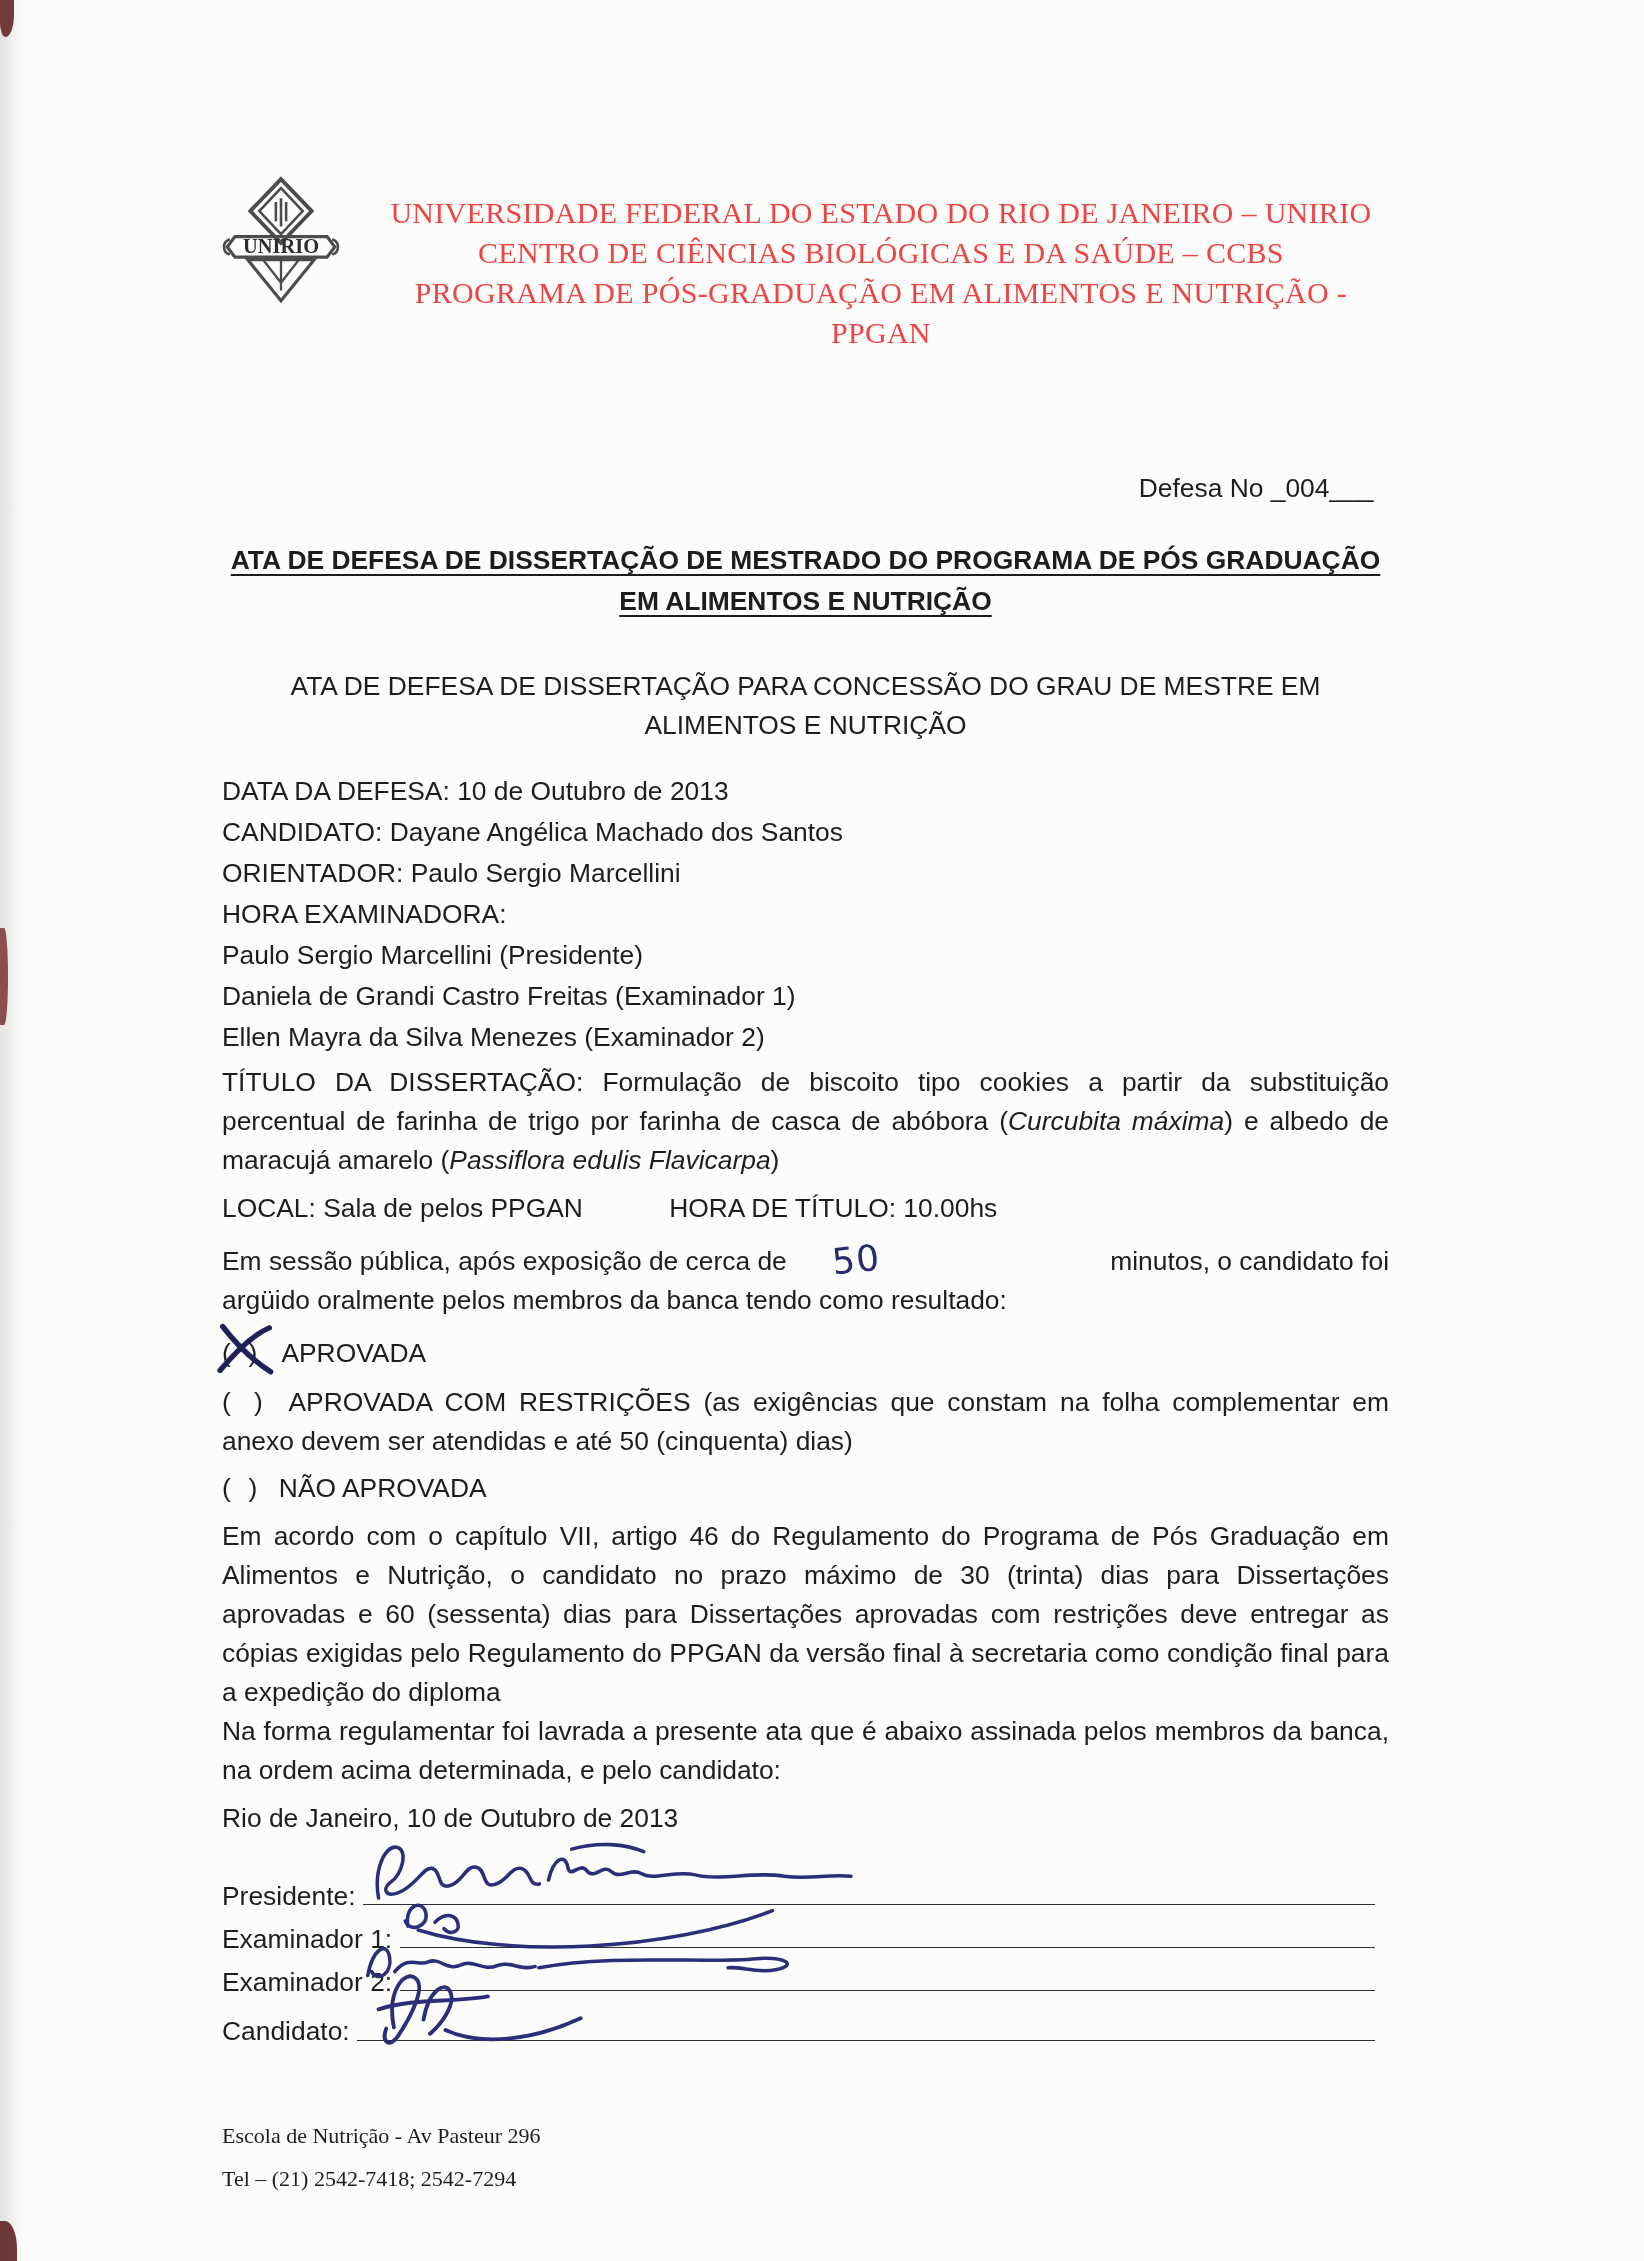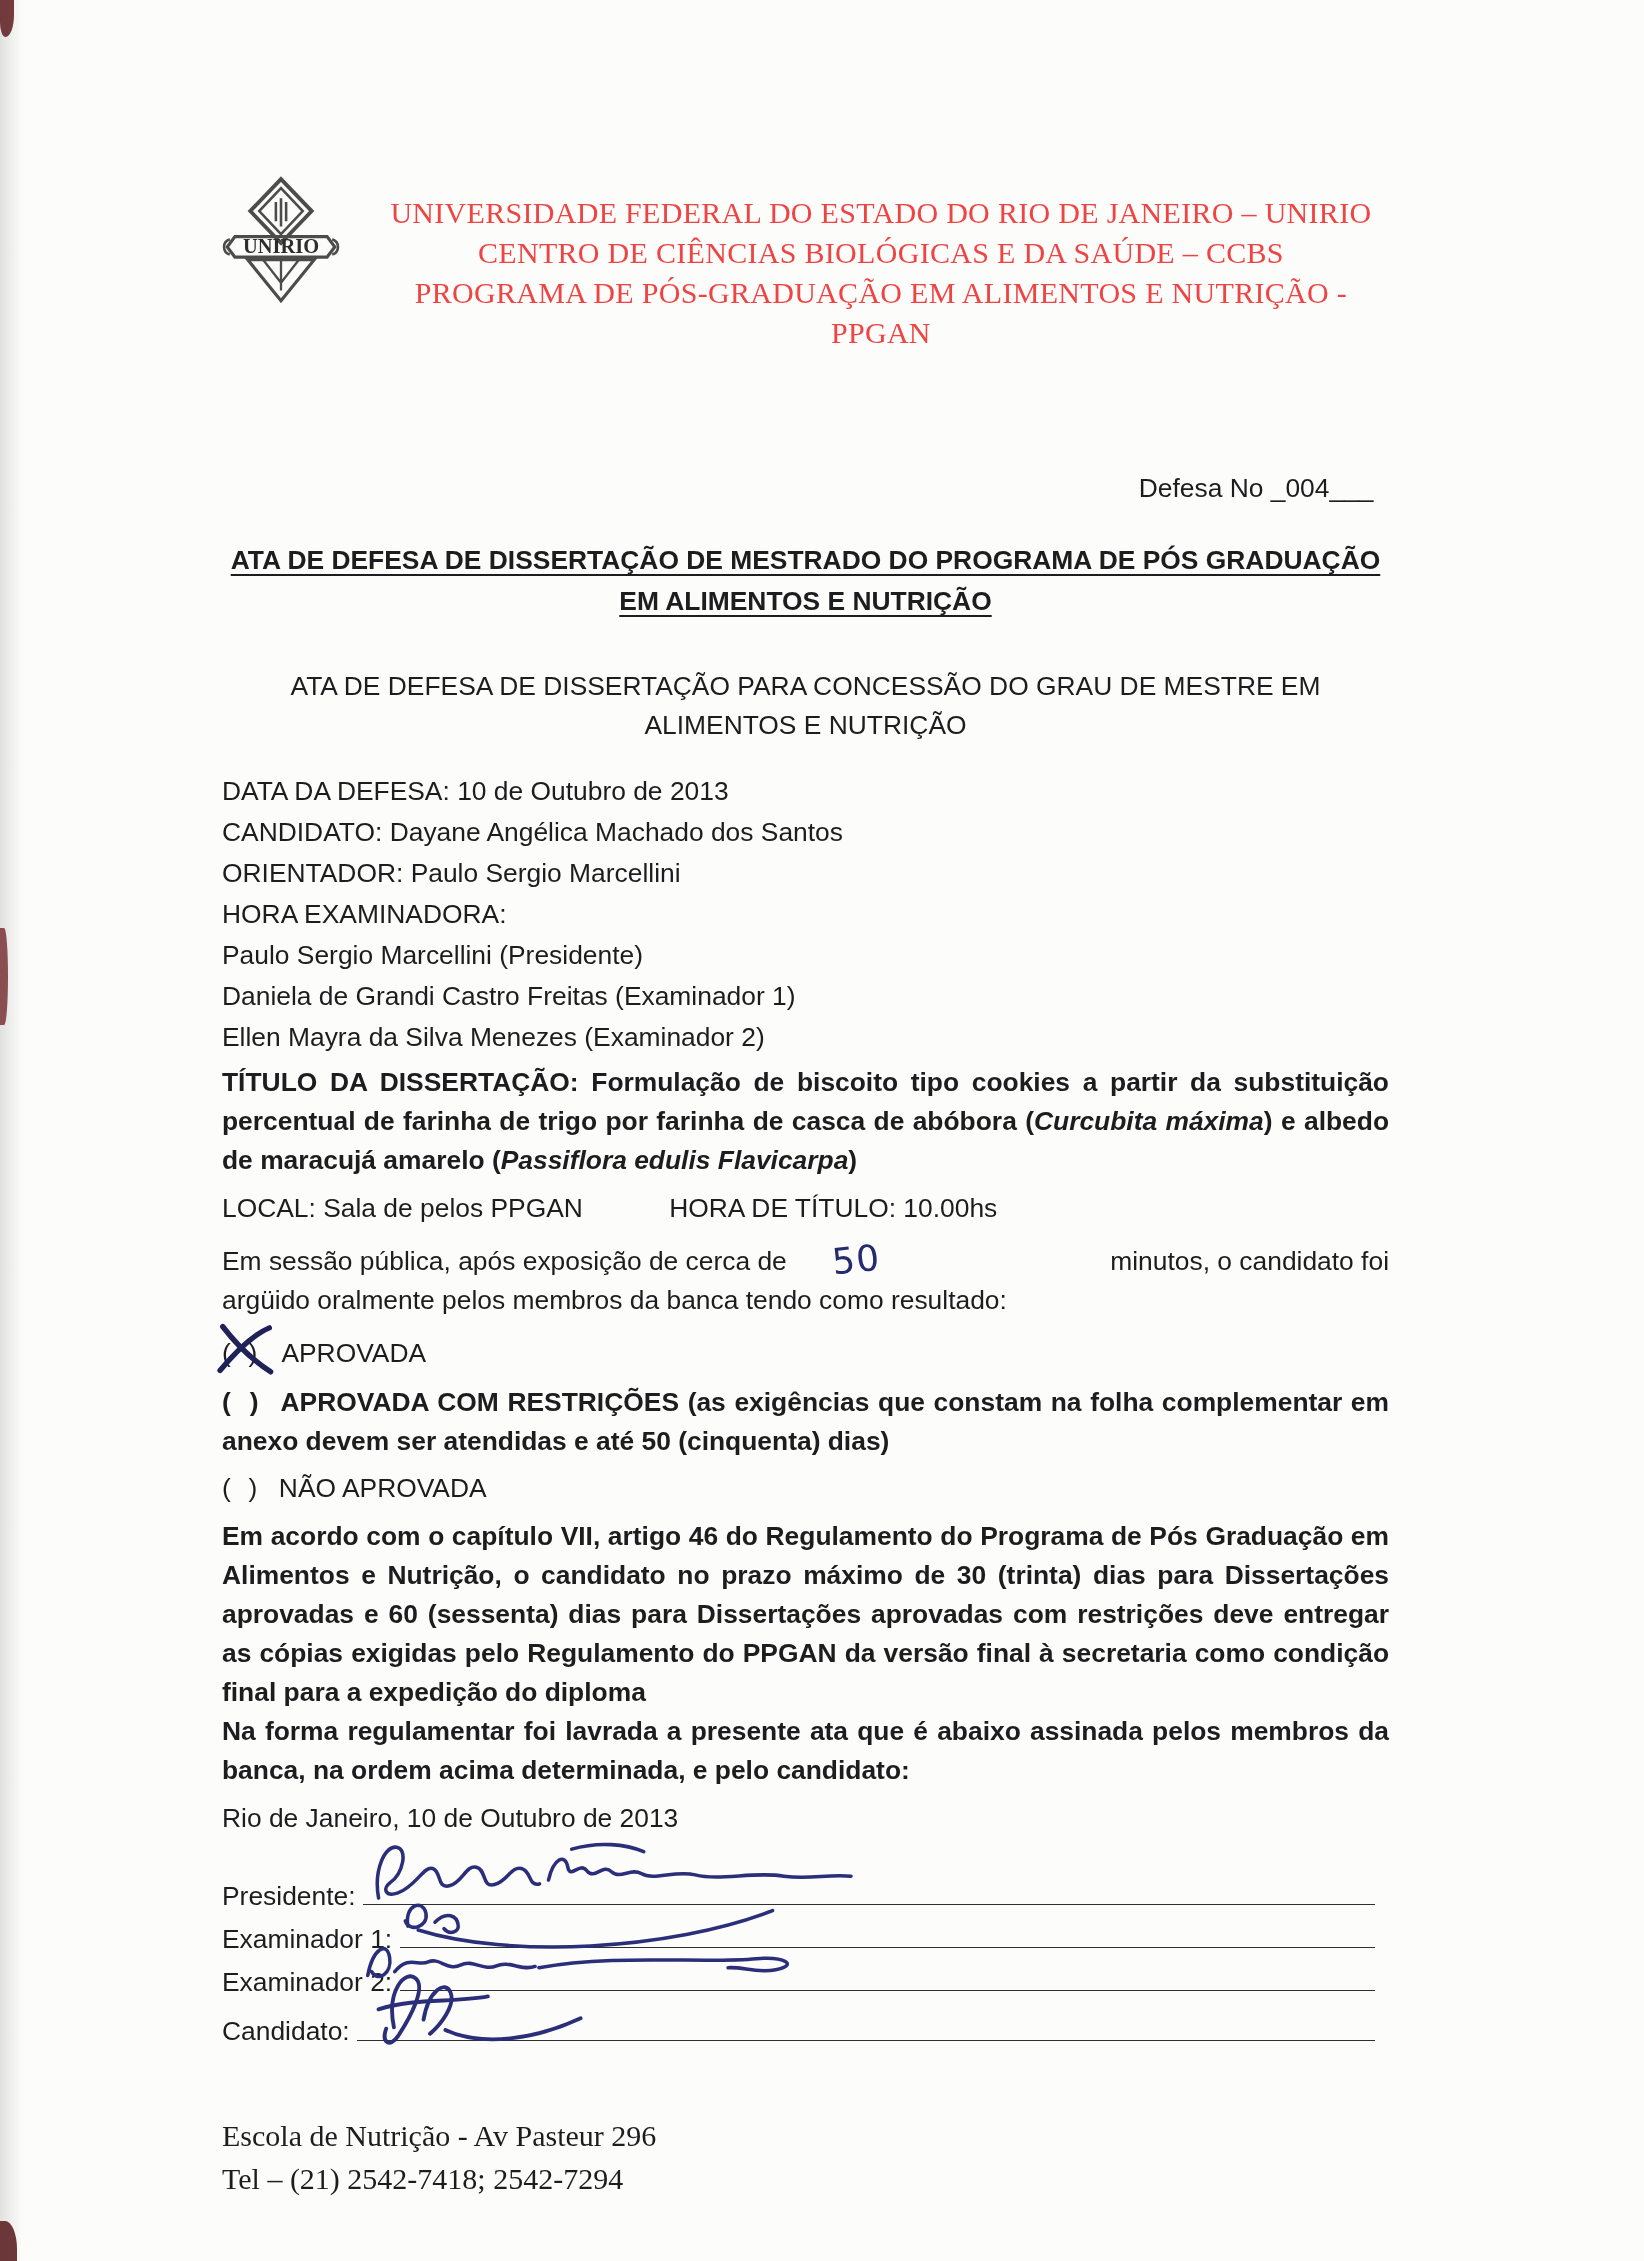--- a/index.html
+++ b/index.html
@@ -35,21 +35,21 @@
 
   .doc-title { margin-top: 36px; text-align: center; font-weight: 700; line-height: 41px; }
   .doc-title .u { text-decoration: underline; text-underline-offset: 5.2px; text-decoration-thickness: 1.9px; }
 
   .doc-subtitle { margin-top: 45px; text-align: center; line-height: 39px; }
 
   .fields { margin-top: 26px; }
   .field { line-height: 41px; }
 
   .par { margin: 0; line-height: 39px; }
-  .justify { text-align: justify; font-weight: bold; }
+  .justify { text-align: justify; }
   .titulo-par { margin-top: 5.2px; }
 
   .local-line { margin-top: 7.7px; line-height: 41px; }
   .hora { margin-left: 79px; }
 
   .session { margin-top: 9px; line-height: 39px; }
   .session-l1 { display: flex; align-items: baseline; }
   .session-l1 .pre { white-space: nowrap; }
   .session-l1 .after { margin-left: auto; white-space: nowrap; }
   .handwrite { font-size: 36px; color: #262a6e; transform: rotate(-6deg);
@@ -73,21 +73,21 @@
   .sig-label { white-space: nowrap; padding-right: 7.7px; }
   .sig-line { flex: 1; border-bottom: 1.9px solid #2f2f33; margin-bottom: 6.4px; margin-right: 14px; }
   .sig { position: absolute; pointer-events: none; }
   .sig path { fill: none; stroke: #2b2e78; stroke-linecap: round; stroke-width: 5.5; }
   .sig1 { left: 145px; top: -33px; width: 502px; height: 81px; }
   .sig2 { left: 164px; top: 17px; width: 451px; height: 68px; }
   .sig3 { left: 135px; top: 64px; width: 535px; height: 74px; }
   .sig4 { left: 142px; top: 94px; width: 271px; height: 103px; }
   .sig4 path { stroke-width: 6; }
 
-  .footer { margin-top: 67px; font-family: "Liberation Serif", serif; font-size: 30px; line-height: 43px; }
+  .footer { margin-top: 67px; font-family: "Liberation Serif", serif; font-size: 22px; line-height: 43px; }
 
   .logo-stroke { stroke: #4c4c4c; fill: none; }
 </style>
 </head>
 <body>
 
 <div class="page">
   <div class="edge-shade"></div>
   <div class="a-top"></div>
   <div class="a-mid"></div>

